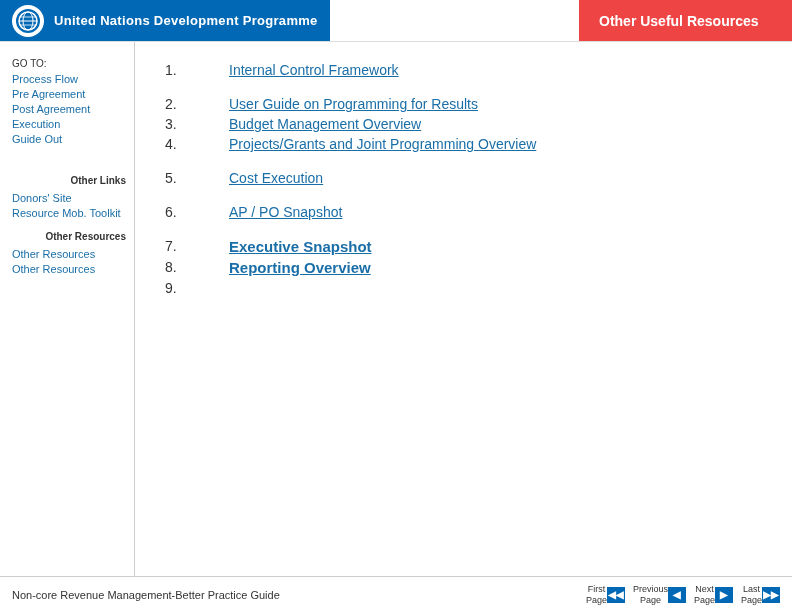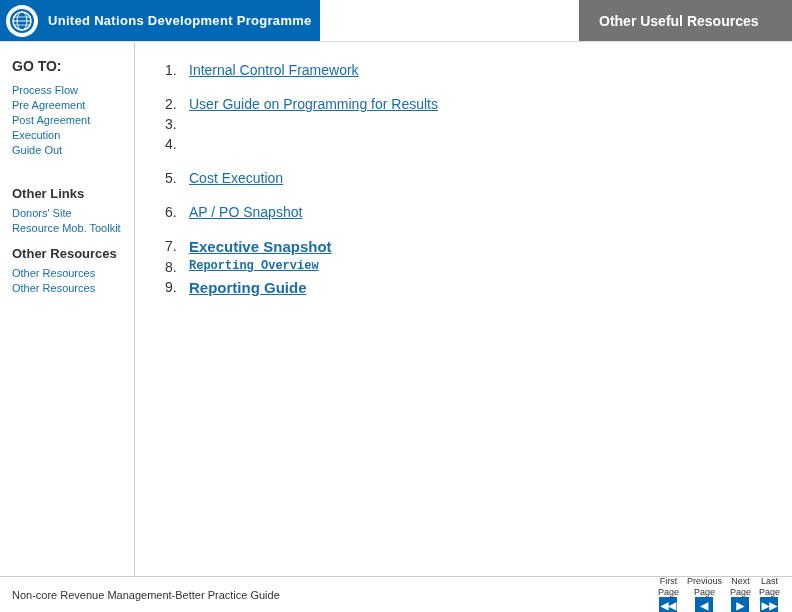--- a/index.html
+++ b/index.html
@@ -17,21 +17,21 @@
     .header {
       display: flex;
       align-items: stretch;
       height: 42px;
       background: #fff;
       border-bottom: 1px solid #ddd;
     }
     .header-logo {
       display: flex;
       align-items: center;
-      padding: 0 6px;
+      padding: 0 12px;
       background: #0068b4;
       min-width: 320px;
     }
     .logo-emblem {
       width: 32px;
       height: 32px;
       background: #fff;
       border-radius: 50%;
       display: flex;
       align-items: center;
@@ -57,21 +57,21 @@
       color: #fff;
       font-size: 13px;
       font-weight: bold;
       letter-spacing: 0.3px;
     }
     .header-spacer {
       flex: 1;
       background: #fff;
     }
     .header-title-box {
-      background: #737373;
+      background: #ef4444;
       display: flex;
       align-items: center;
       padding: 0 20px;
       min-width: 213px;
     }
     .header-title-box span {
       color: #fff;
       font-size: 14px;
       font-weight: bold;
     }
@@ -83,42 +83,43 @@
     }
 
     
     .sidebar {
       width: 135px;
       border-right: 1px solid #ccc;
       padding: 16px 8px 8px 12px;
       flex-shrink: 0;
     }
     .goto-label {
-      font-size: 14px;
-      font-weight: bold;
-      color: #333;
-      margin-bottom: 10px;
+      font-size: 10px;
+      font-weight: normal;
+      color: #333;
+      margin-bottom: 4px;
     }
     .sidebar-nav {
       margin-bottom: 30px;
     }
     .sidebar-link {
       display: block;
       color: #1a6ea8;
       font-size: 11px;
       text-decoration: none;
       margin-bottom: 3px;
       cursor: pointer;
     }
     .sidebar-section-label {
-      font-size: 13px;
+      font-size: 10px;
       font-weight: bold;
       color: #333;
       margin-bottom: 6px;
       margin-top: 12px;
+      text-align: right;
     }
     .sidebar-other-resources {
       margin-top: 12px;
     }
 
     
     .content {
       flex: 1;
       padding: 20px 20px 10px 30px;
       overflow: hidden;
@@ -137,20 +138,21 @@
       font-size: 14px;
       color: #333;
       min-width: 24px;
       font-weight: normal;
     }
     .item-link {
       color: #1a6ea8;
       text-decoration: underline;
       cursor: pointer;
       font-size: 14px;
+      margin-left: 40px;
     }
 
     
     .footer {
       height: 36px;
       border-top: 1px solid #ccc;
       display: flex;
       align-items: center;
       justify-content: space-between;
       padding: 0 12px;
@@ -181,21 +183,21 @@
       cursor: pointer;
       border: none;
     }
     .nav-btn span {
       color: #fff;
       font-size: 10px;
       font-weight: bold;
     }
     .nav-group {
       display: flex;
-      flex-direction: column;
+      flex-direction: row;
       align-items: center;
     }
   </style>
 </head>
 <body>
 
 <div class="header">
   <div class="header-logo">
     <div class="logo-emblem">
       <div class="logo-emblem-inner">
@@ -244,43 +246,44 @@
       <li style="margin-bottom:18px;">
         <span class="item-num">1.</span>
         <a class="item-link">Internal Control Framework</a>
       </li>
       <li style="margin-bottom:4px;">
         <span class="item-num">2.</span>
         <a class="item-link">User Guide on Programming for Results</a>
       </li>
       <li style="margin-bottom:4px;">
         <span class="item-num">3.</span>
+        <a class="item-link">Budget Management Overview</a>
       </li>
       <li style="margin-bottom:18px;">
         <span class="item-num">4.</span>
+        <a class="item-link">Projects/Grants and Joint Programming Overview</a>
       </li>
       <li style="margin-bottom:18px;">
         <span class="item-num">5.</span>
         <a class="item-link">Cost Execution</a>
       </li>
       <li style="margin-bottom:18px;">
         <span class="item-num">6.</span>
         <a class="item-link">AP / PO Snapshot</a>
       </li>
       <li style="margin-bottom:4px;">
         <span class="item-num">7.</span>
         <a class="item-link" style="font-size:15px; font-weight:bold;">Executive Snapshot</a>
       </li>
       <li style="margin-bottom:4px;">
         <span class="item-num">8.</span>
-        <a class="item-link" style="font-size:12px; font-weight:bold;font-family:Liberation Mono, monospace;">Reporting Overview</a>
+        <a class="item-link" style="font-size:15px; font-weight:bold;">Reporting Overview</a>
       </li>
       <li>
         <span class="item-num">9.</span>
-        <a class="item-link" style="font-size:15px; font-weight:bold;">Reporting Guide</a>
       </li>
     </ol>
   </div>
 </div>
 
 <div class="footer">
   <span class="footer-text">Non-core Revenue Management-Better Practice Guide</span>
   <div class="footer-nav">
     <div class="nav-group">
       <span class="footer-nav-label">First<br>Page</span>

